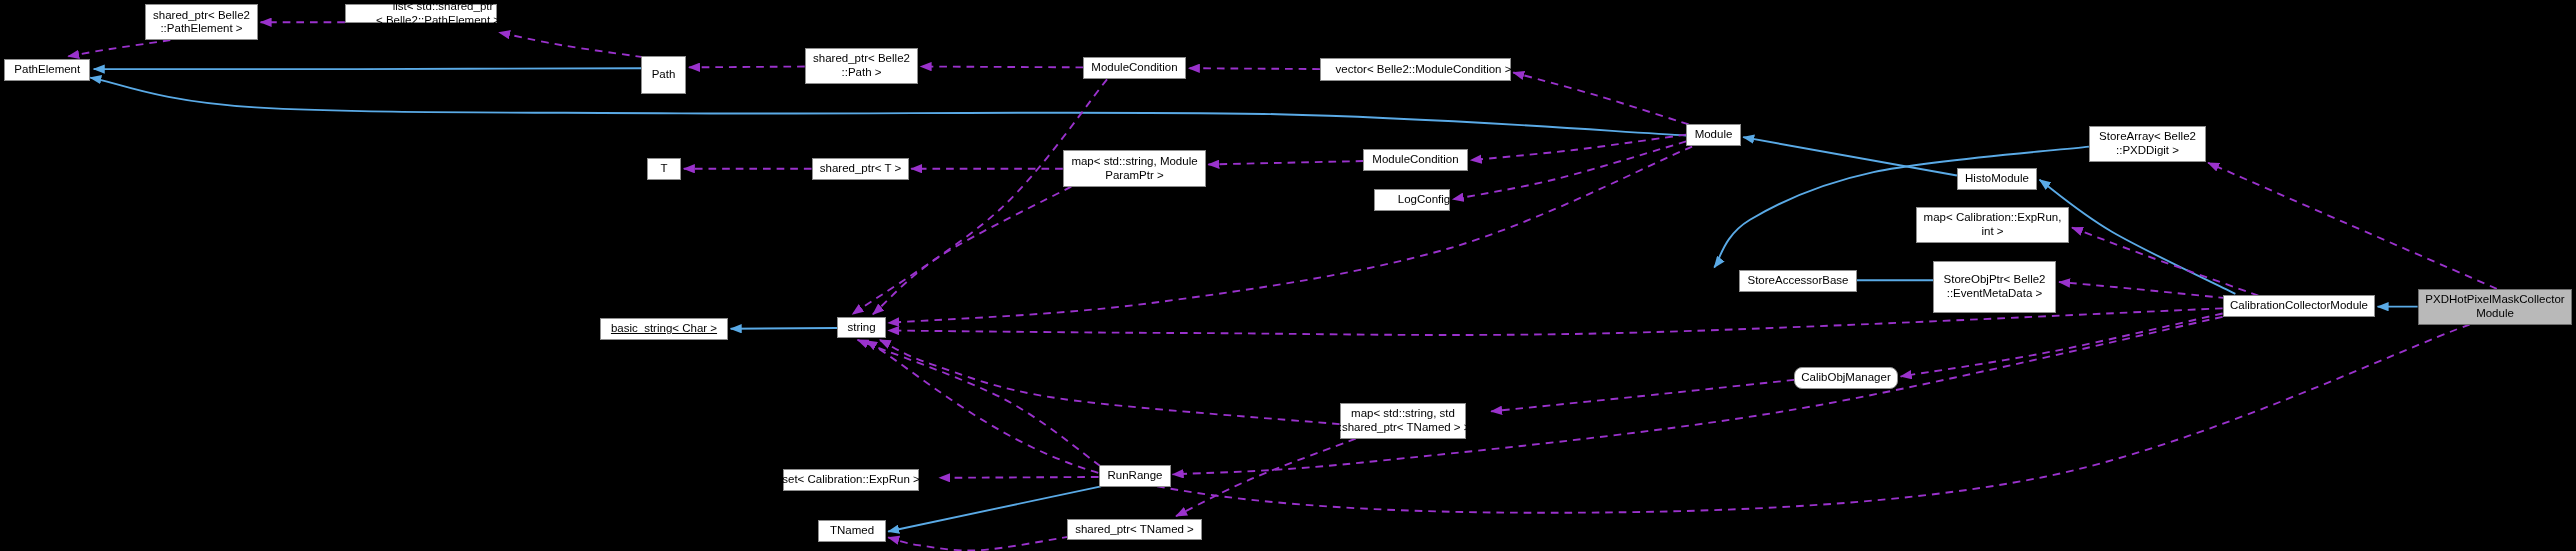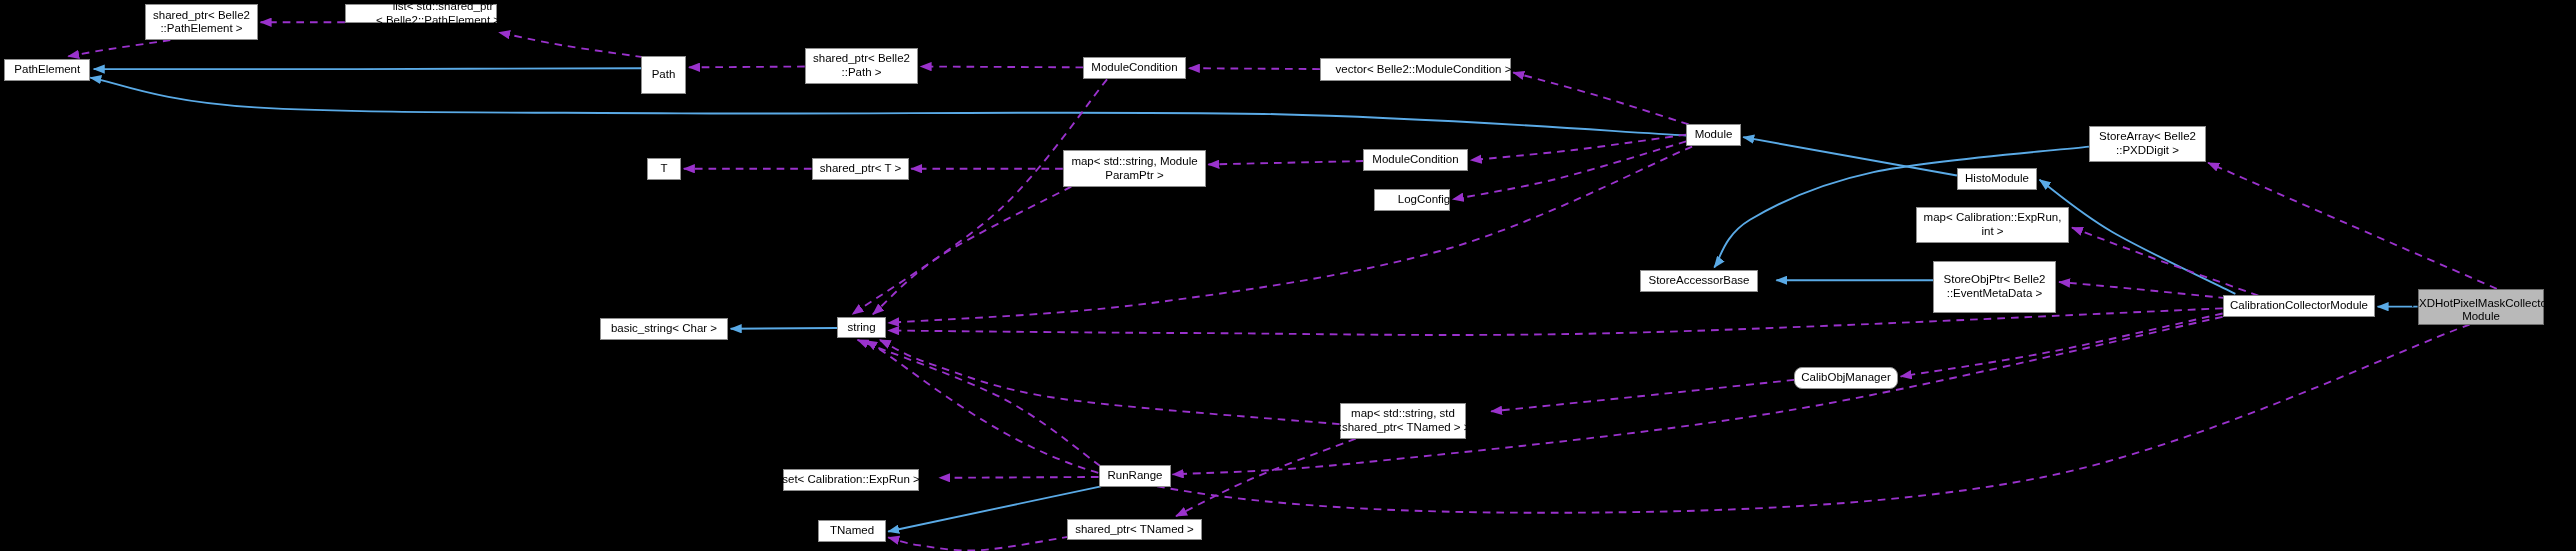--- a/index.html
+++ b/index.html
@@ -113,35 +113,35 @@
     <div class="node" style="left: 1363px; top: 149px; width: 105px; height: 22px;">
       <div>ModuleCondition</div>
     </div>
     <div class="node" style="left: 1374px; top: 189px; width: 76px; height: 22px; padding-left: 24px;">
       <div>LogConfig</div>
     </div>
     <div class="node" style="left: 1916px; top: 207px; width: 153px; height: 36px;">
       <div>map&lt; Calibration::ExpRun,</div>
       <div>int &gt;</div>
     </div>
-    <div class="node" style="left: 1640px; top: 270px; width: 118px; height: 22px;">
+    <div class="node" style="left: 1739px; top: 270px; width: 118px; height: 22px;">
       <div>StoreAccessorBase</div>
     </div>
     <div class="node" style="left: 1933px; top: 261px; width: 123px; height: 52px;">
       <div>StoreObjPtr&lt; Belle2</div>
       <div>::EventMetaData &gt;</div>
     </div>
     <div class="node" style="left: 2223px; top: 295px; width: 152px; height: 22px;">
       <div>CalibrationCollectorModule</div>
     </div>
-    <div class="node highlight" style="left: 2418px; top: 289px; width: 126px; height: 36px; justify-content: flex-end;">
+    <div class="node highlight" style="left: 2418px; top: 289px; width: 154px; height: 36px;">
       <div>PXDHotPixelMaskCollector</div>
       <div>Module</div>
     </div>
-    <div class="node" style="left: 600px; top: 318px; width: 128px; height: 22px;">
+    <div class="node" style="left: 600px; top: 318px; width: 128px; height: 22px; text-decoration: underline;">
       <div>basic_string&lt; Char &gt;</div>
     </div>
     <div class="node" style="left: 837px; top: 317px; width: 49px; height: 21px;">
       <div>string</div>
     </div>
     <div class="node" style="left: 1794px; top: 367px; width: 104px; height: 22px; border-radius: 8px;">
       <div>CalibObjManager</div>
     </div>
     <div class="node" style="left: 1340px; top: 403px; width: 126px; height: 36px;">
       <div>map&lt; std::string, std</div>

